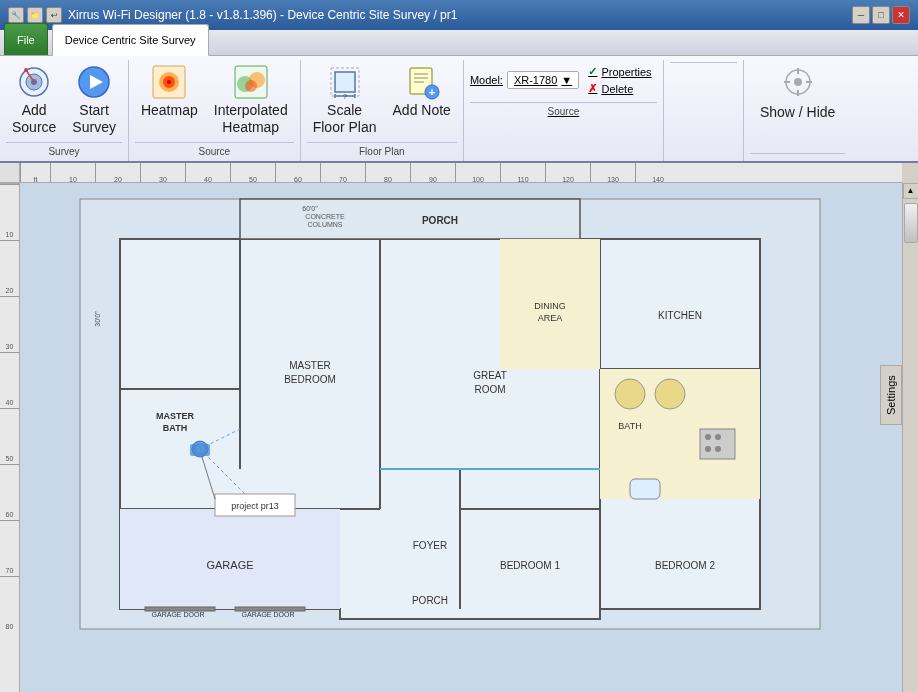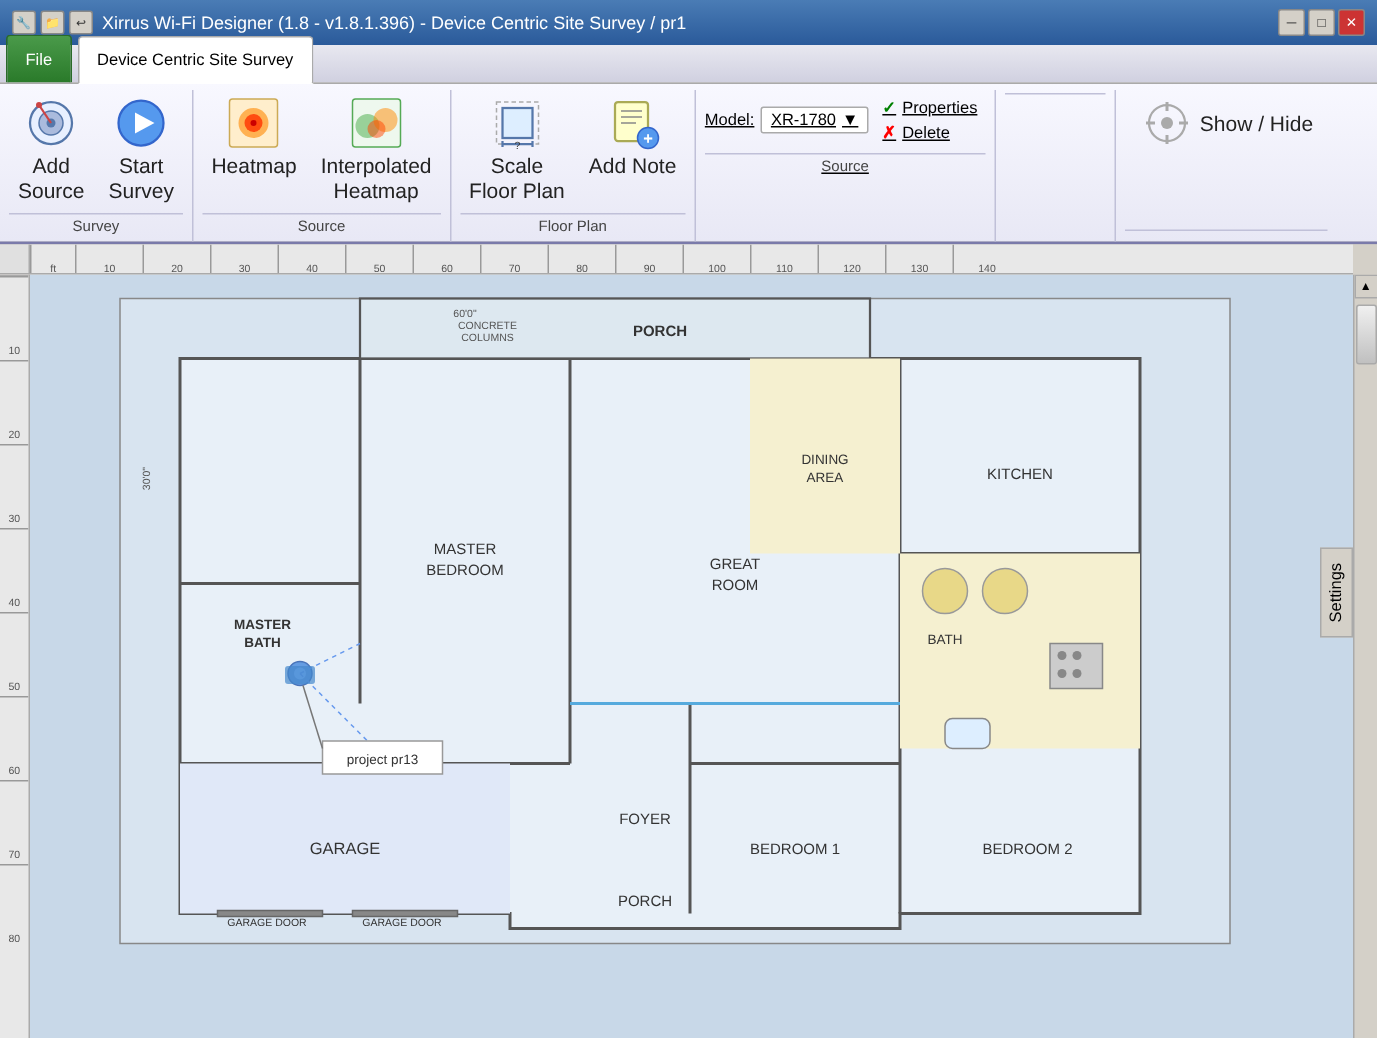--- a/index.html
+++ b/index.html
@@ -149,21 +149,21 @@
       align-items: center;
       padding: 4px 8px;
       cursor: pointer;
       min-width: 60px;
       gap: 4px;
     }
 
     
     .showhide-btn {
       display: flex;
-      flex-direction: row;
+      flex-direction: column;
       padding: 4px 10px;
       cursor: pointer;
       gap: 4px;
     }
 
     
     .ruler-corner { width: 20px; height: 20px; background: #e0e0e0; border-right: 1px solid #aaa; border-bottom: 1px solid #aaa; flex-shrink: 0; }
     .ruler-h {
       height: 20px;
       background: #e8e8e8;

